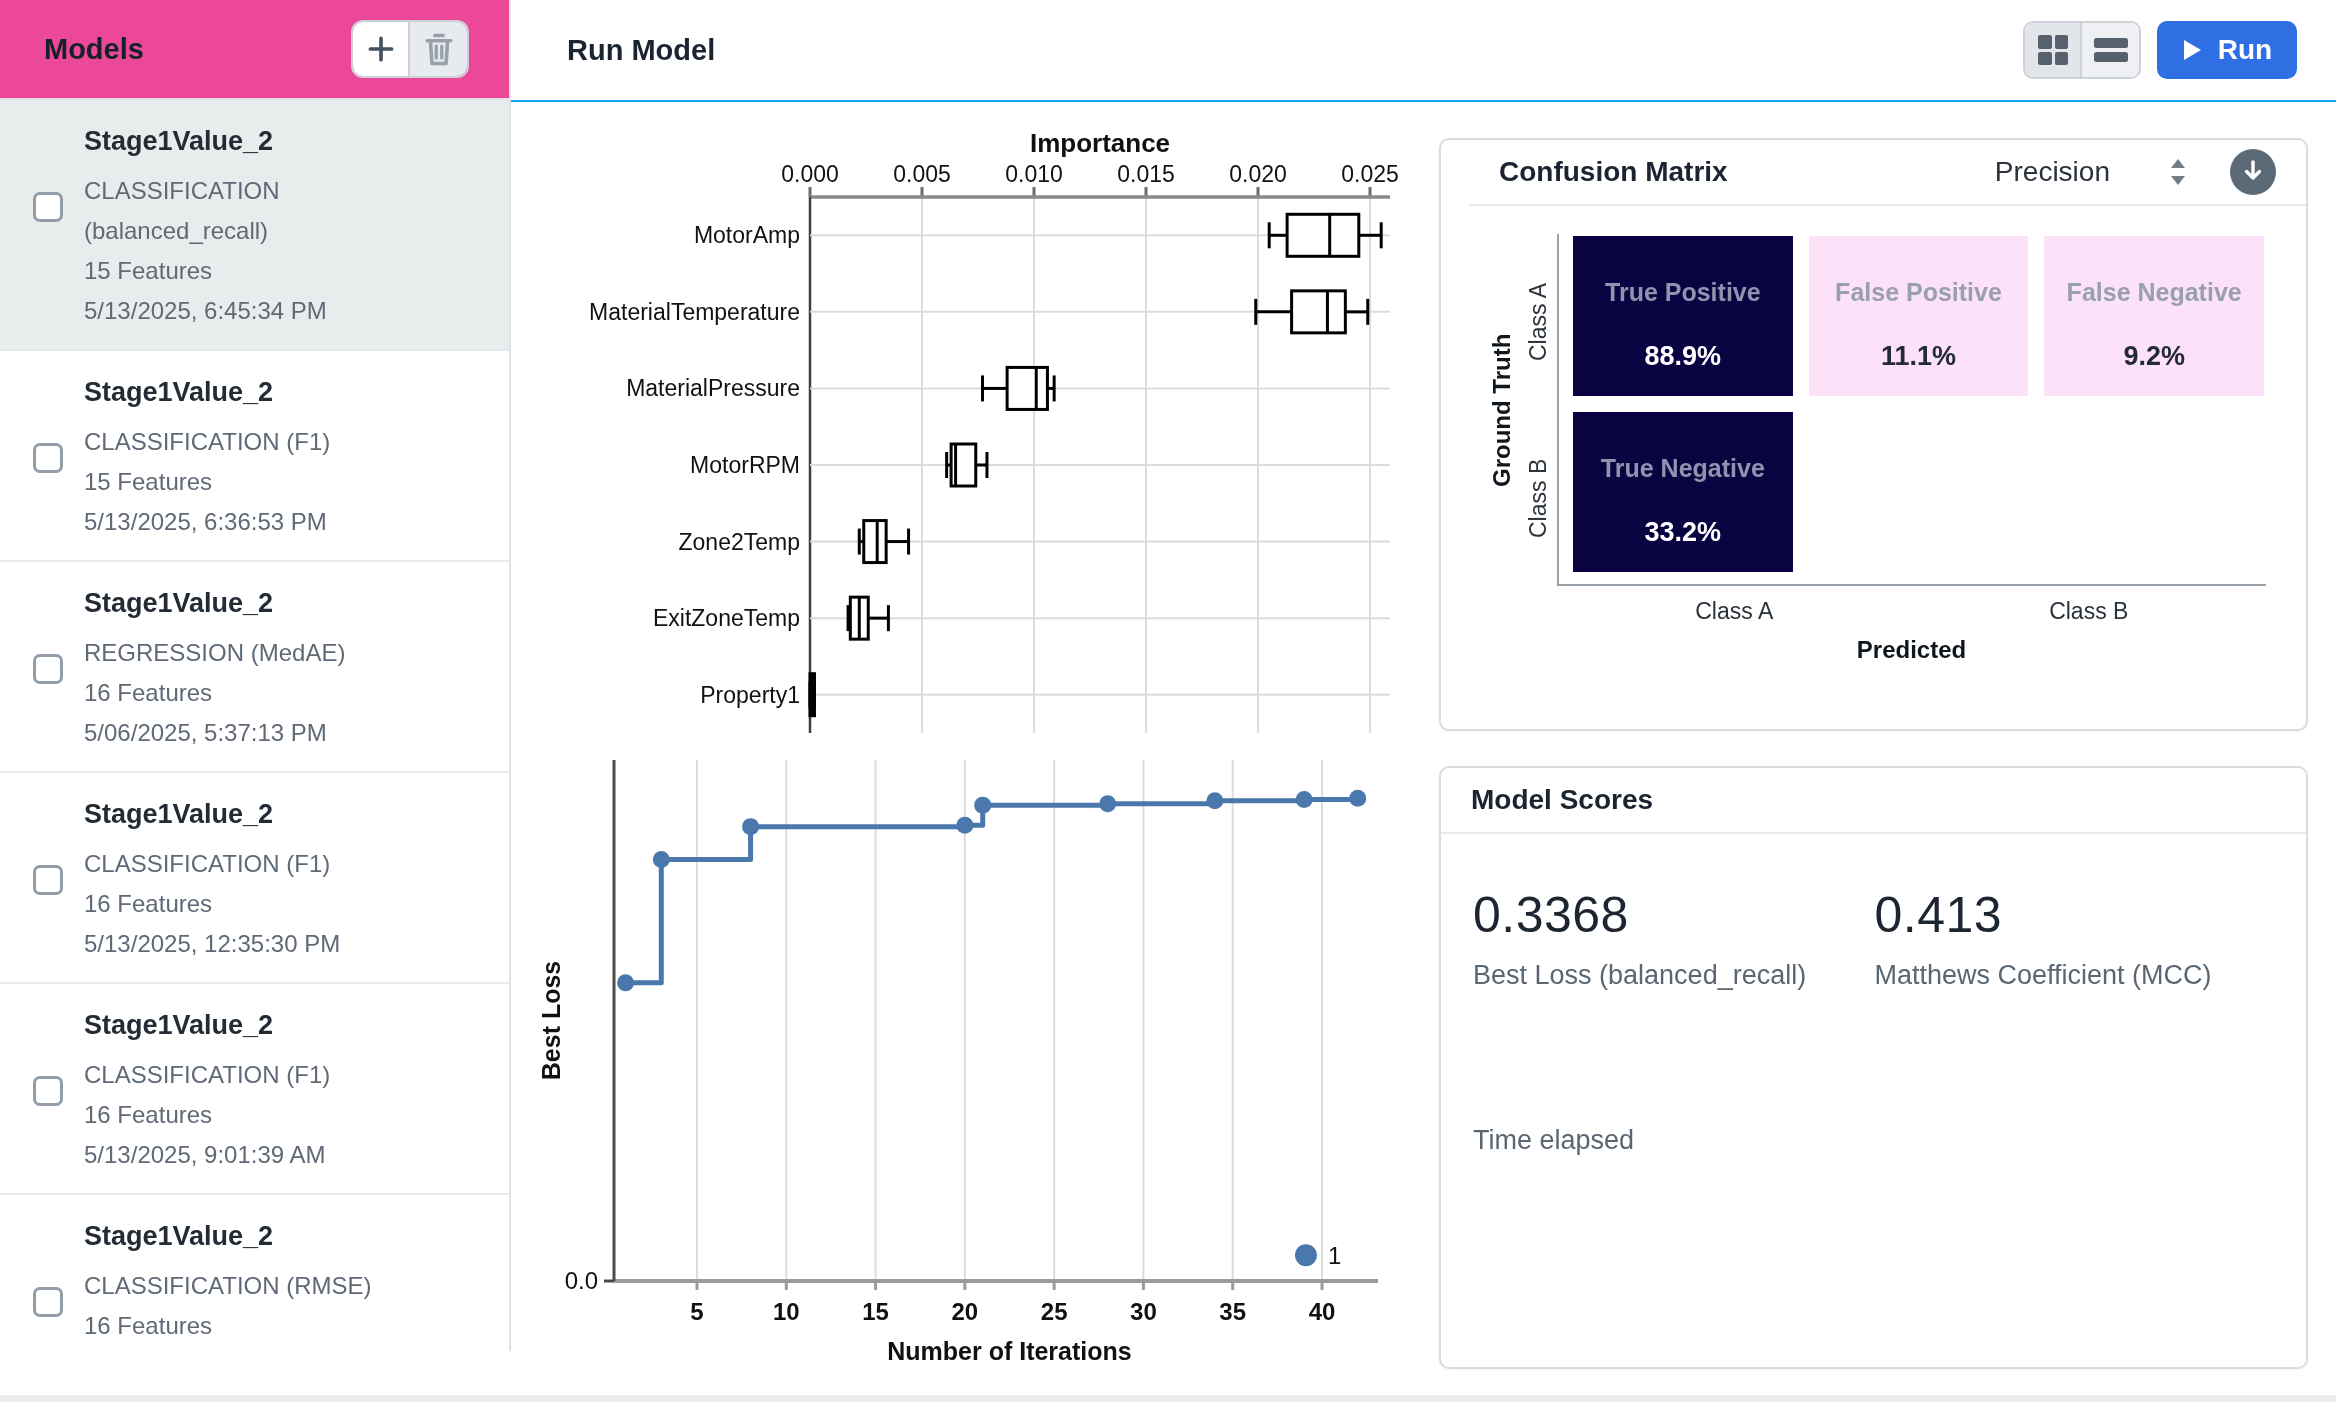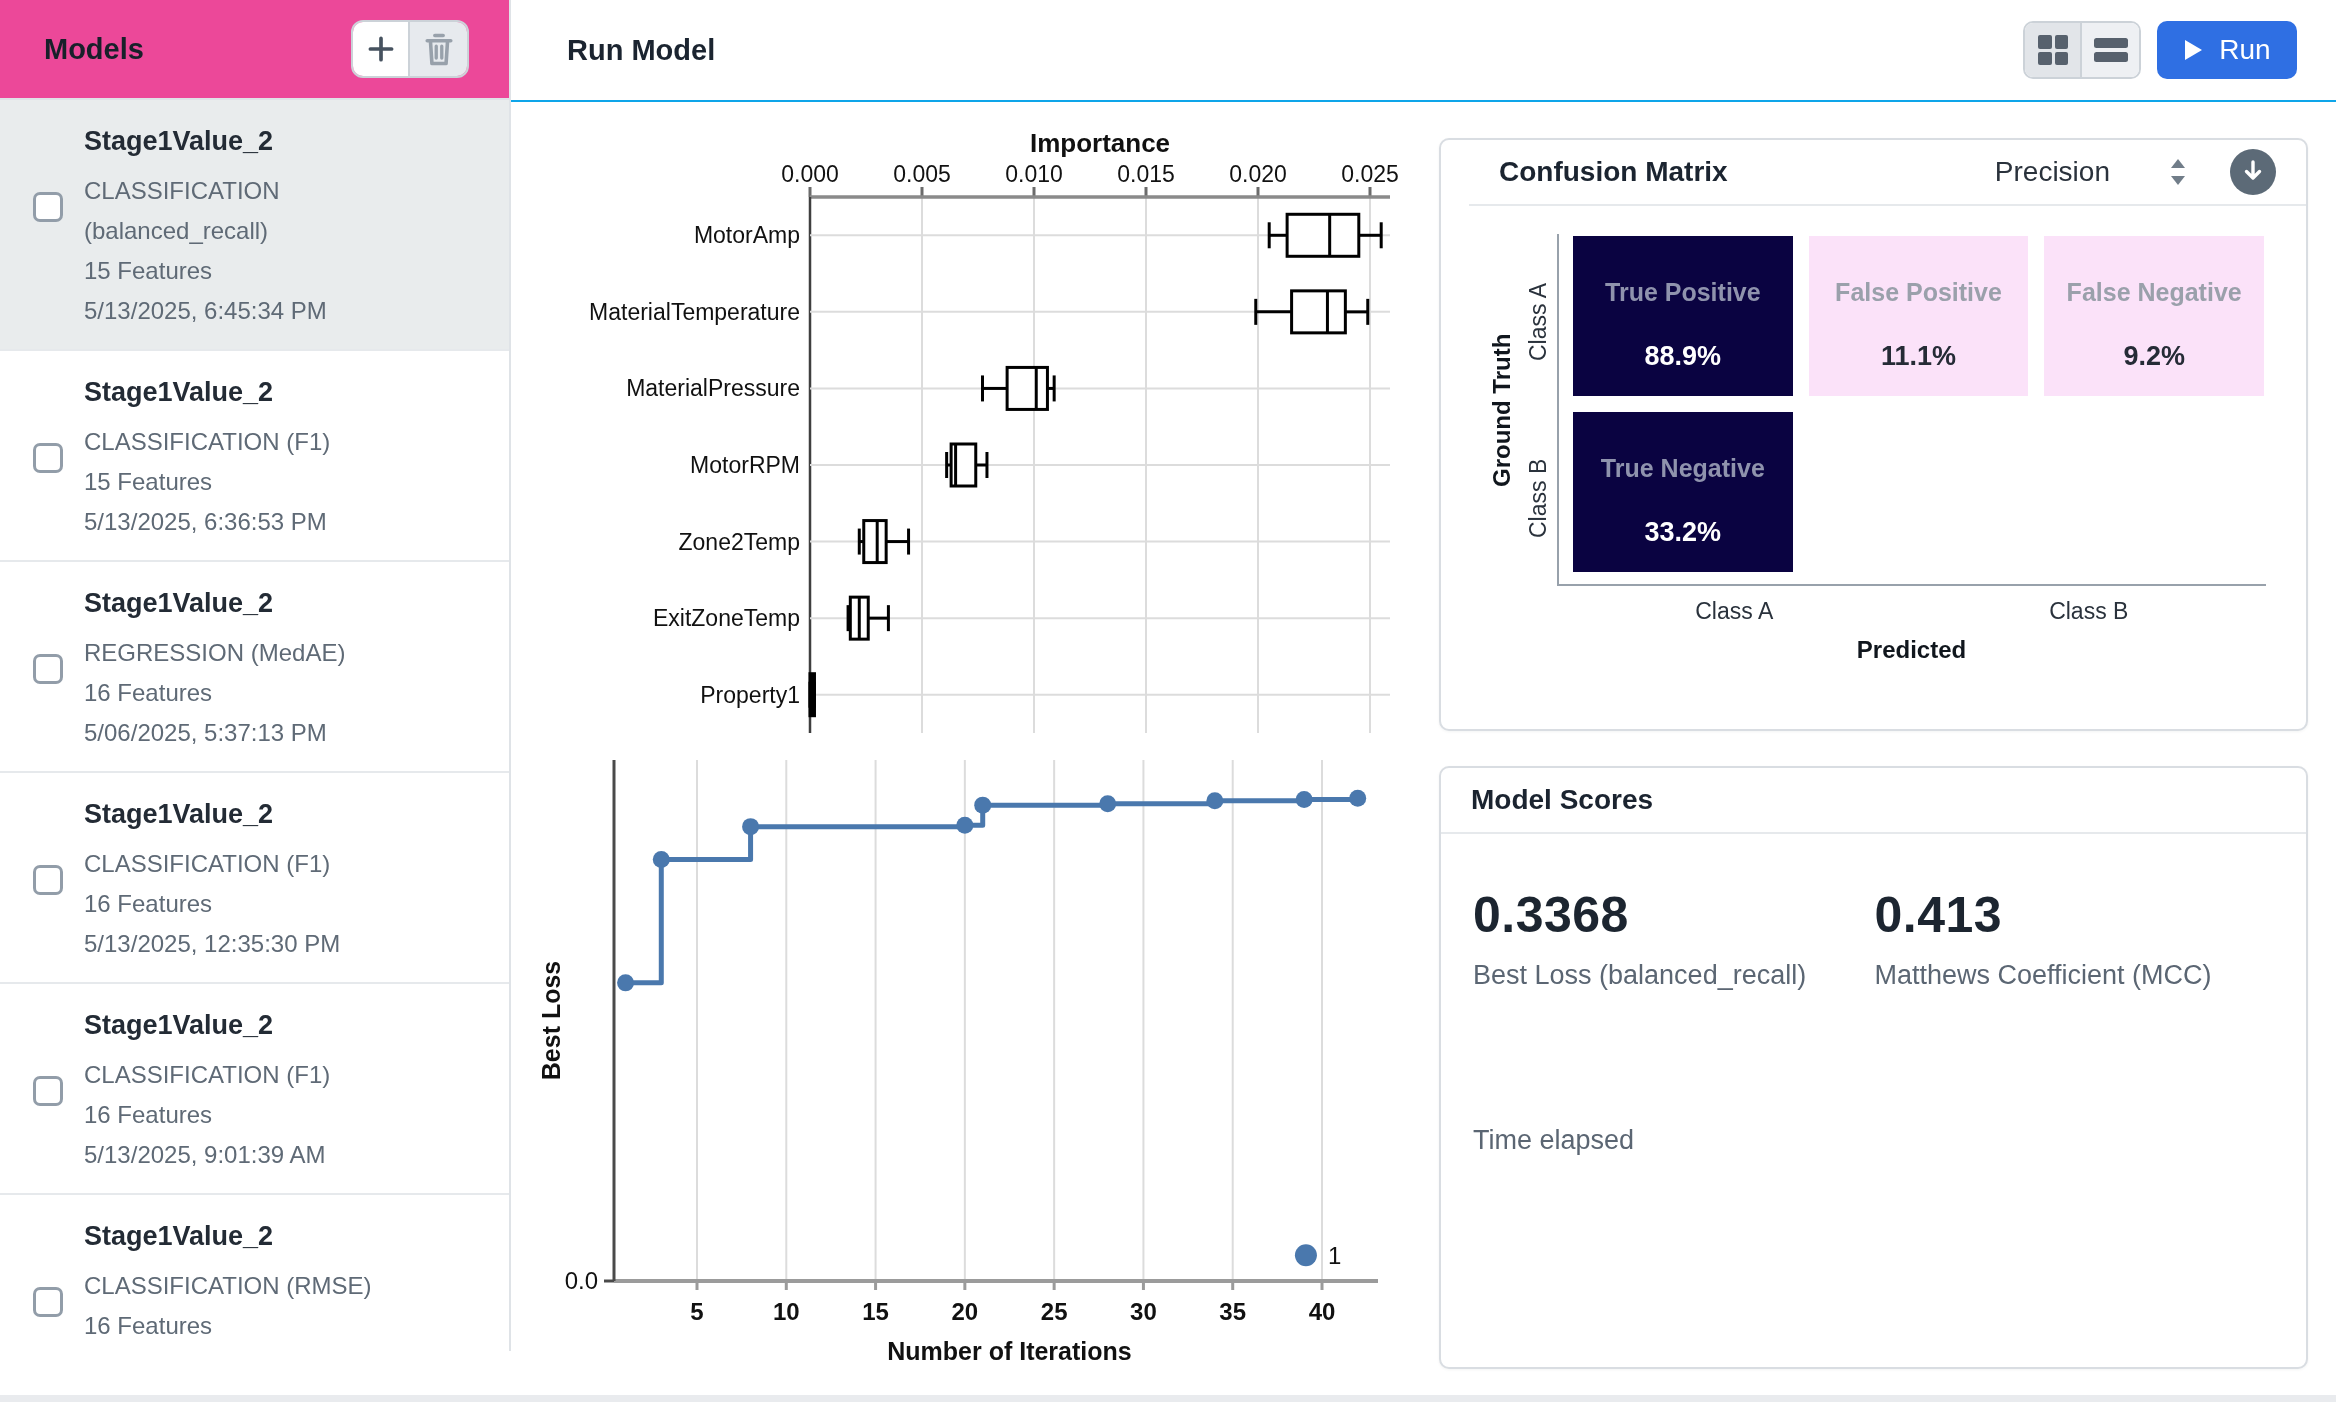--- a/index.html
+++ b/index.html
@@ -29,21 +29,21 @@
   .main{position:absolute;left:511px;top:0;width:1825px;height:1402px;}
   .main-header{height:100px;border-bottom:2px solid #0ea5e9;position:relative;background:#fff;}
   .main-title{position:absolute;left:56px;top:50%;transform:translateY(-50%);
               font-size:29px;font-weight:600;color:#1b2430;}
   .view-toggle{position:absolute;right:195px;top:21px;height:58px;display:flex;
                border:2px solid #ccd2d8;border-radius:10px;overflow:hidden;box-sizing:border-box;}
   .vt-btn{width:57px;display:flex;align-items:center;justify-content:center;border:none;cursor:pointer;padding:0;}
   .vt-grid{background:#e2e5e9;border-right:2px solid #ccd2d8;}
   .vt-rows{background:#eef0f3;}
   .run-btn{position:absolute;right:39px;top:21px;height:58px;width:140px;background:#2f6fe3;border:none;
-           border-radius:10px;color:#fff;font-size:28px;font-weight:400;display:flex;align-items:center;
+           border-radius:10px;color:#fff;font-size:28px;font-weight:700;display:flex;align-items:center;
            justify-content:center;gap:16px;cursor:pointer;}
 
   
   .chart-svg{position:absolute;left:9px;}
   #importance-chart{top:120px;}
   #loss-chart{top:760px;}
 
   
   .panel{position:absolute;left:928px;width:869px;background:#fff;border:2px solid #d9dde2;
          border-radius:10px;box-shadow:0 1px 3px rgba(20,30,40,.05);box-sizing:border-box;}
@@ -75,21 +75,21 @@
   .cm-cell.pink .lbl{color:#9aa0ab;}
   .cm-cell .val{font-size:27px;font-weight:700;}
   .cm-cell.dark .val{color:#ffffff;}
   .cm-cell.pink .val{color:#252b36;}
   .cm-xlabels{grid-column:3;grid-row:2;display:flex;align-items:center;}
   .cm-xlabel{flex:1;text-align:center;font-size:23px;color:#2a323c;}
   .cm-xtitle{grid-column:3;grid-row:3;text-align:center;font-size:24px;font-weight:700;color:#10161d;}
 
   
   .scores-body{padding:52px 30px 0 32px;display:grid;grid-template-columns:1fr 1fr;row-gap:118px;}
-  .score-value{font-size:50px;font-weight:700;color:#1c2530;letter-spacing:.5px;}
+  .score-value{font-size:50px;font-weight:400;color:#1c2530;letter-spacing:.5px;}
   .score-label{font-size:27px;color:#5b6673;margin-top:16px;}
 
   .bottom-strip{position:absolute;left:0;bottom:0;width:2336px;height:7px;background:#e9ebee;}
 </style>
 </head>
 <body>
 
 <div class="app">
 
   <aside class="sidebar">

